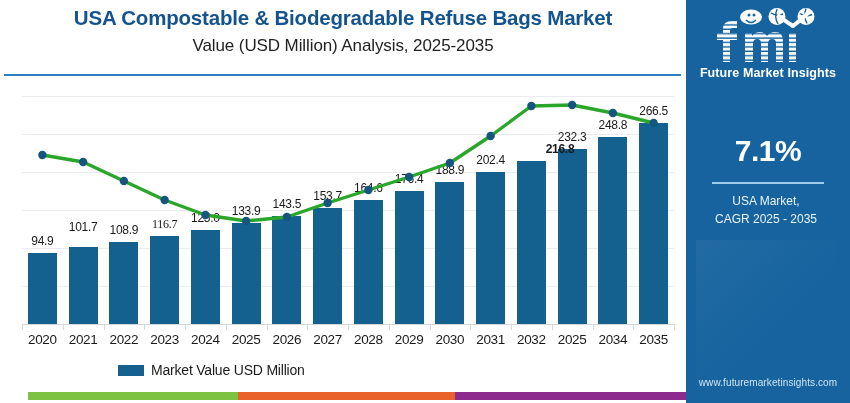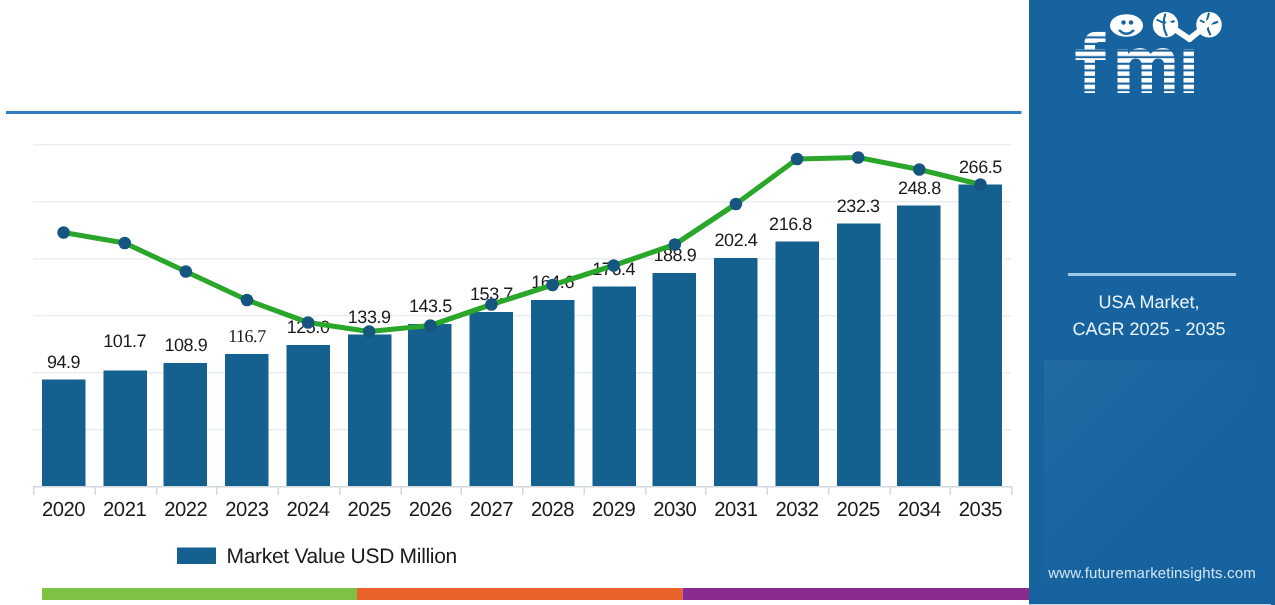--- a/index.html
+++ b/index.html
@@ -88,20 +88,24 @@
     font-size:10px;color:#cfe4f3;letter-spacing:0.1px;
   }
 </style>
 </head>
 <body>
 
 <div id="root">
 
   <div class="left-pane">
 
+    <div class="header">
+      <div class="title">USA Compostable &amp; Biodegradable Refuse Bags Market</div>
+      <div class="subtitle">Value (USD Million) Analysis, 2025-2035</div>
+    </div>
     <div class="header-rule"></div>
 
     <div class="plot" id="plot">
 
       <div class="gridline" style="top:16px"></div>
       <div class="gridline" style="top:54px"></div>
       <div class="gridline" style="top:92px"></div>
       <div class="gridline" style="top:130px"></div>
       <div class="gridline" style="top:168px"></div>
       <div class="gridline" style="top:206px"></div>
@@ -131,21 +135,21 @@
           <div class="barlabel" style="left: 97.875px; width: 52px; top: 142.962px;">108.9</div>
           <div class="barlabel" style="left: 138.625px; width: 52px; top: 137.086px; font-family: Liberation Serif, serif;">116.7</div>
           <div class="barlabel" style="left: 179.375px; width: 52px; top: 130.833px;">125.0</div>
           <div class="barlabel" style="left: 220.125px; width: 52px; top: 124.129px;">133.9</div>
           <div class="barlabel" style="left: 260.875px; width: 52px; top: 116.897px;">143.5</div>
           <div class="barlabel" style="left: 301.625px; width: 52px; top: 109.213px;">153.7</div>
           <div class="barlabel" style="left: 342.375px; width: 52px; top: 101.001px;">164.6</div>
           <div class="barlabel" style="left: 383.125px; width: 52px; top: 92.112px;">176.4</div>
           <div class="barlabel" style="left: 423.875px; width: 52px; top: 82.6953px;">188.9</div>
           <div class="barlabel" style="left: 464.625px; width: 52px; top: 72.5253px;">202.4</div>
-          <div class="barlabel" style="left: 501px; width: 52px; top: 61.6773px;">216.8</div>
+          <div class="barlabel" style="left: 534px; width: 52px; top: 61.6773px; font-weight: bold;">216.8</div>
           <div class="barlabel" style="left: 546.125px; width: 52px; top: 50.0007px;">232.3</div>
           <div class="barlabel" style="left: 586.875px; width: 52px; top: 37.5707px;">248.8</div>
           <div class="barlabel" style="left: 627.625px; width: 52px; top: 24.2367px;">266.5</div>
         </div>
 
       <svg class="lineSvg" id="lineSvg" viewBox="0 0 686 250">
           <path d="M42.375 75 L83.125 82 L123.875 101 L164.625 120 L205.375 135 L246.125 141 L286.875 137 L327.625 123 L368.375 110 L409.125 97 L449.875 83 L490.625 56 L531.375 26 L572.125 25 L612.875 33 L653.625 43" fill="none" stroke="#2aa62a" stroke-width="3.4" stroke-linejoin="round" stroke-linecap="round"></path>
           <circle cx="42.375" cy="75" r="4.2" fill="#15557f"></circle>
           <circle cx="83.125" cy="82" r="4.2" fill="#15557f"></circle>
           <circle cx="123.875" cy="101" r="4.2" fill="#15557f"></circle>
@@ -244,22 +248,24 @@
 
         <path d="M18 21 q0-8 9-8 h5 v7 h-4 q-3 0-3 3 v2 h7 v7 h-7 v22 h-7 v-22 h-6 v-7 h6 z" fill="url(#stripes)"></path>
 
         <path d="M40 25 h7 v3 q3-4 8-4 q5 0 7 4 q3-4 8-4 q8 0 8 9 v21 h-7 v-19 q0-4-4-4 q-4 0-4 5 v18 h-7 v-19 q0-4-4-4 q-4 0-4 5 v18 h-8 z" fill="url(#stripes)"></path>
 
         <path d="M84 25 h7 v29 h-7 z" fill="url(#stripes)"></path>
 
         <path d="M88 18 q8-6 14-12" stroke="#ffffff" stroke-width="4" fill="none" stroke-linecap="round"></path>
         <path d="M88 18 q-8-5 -14-10" stroke="#ffffff" stroke-width="4" fill="none" stroke-linecap="round"></path>
       </svg>
-    </div>
-
+      <div class="logo-tag">Future Market Insights</div>
+    </div>
+
+    <div class="cagr">7.1%</div>
     <div class="cagr-rule"></div>
     <div class="cagr-note">
       <div>USA Market,</div>
       <div>CAGR 2025 - 2035</div>
     </div>
 
     <div class="site">www.futuremarketinsights.com</div>
   </div>
 </div>
 

